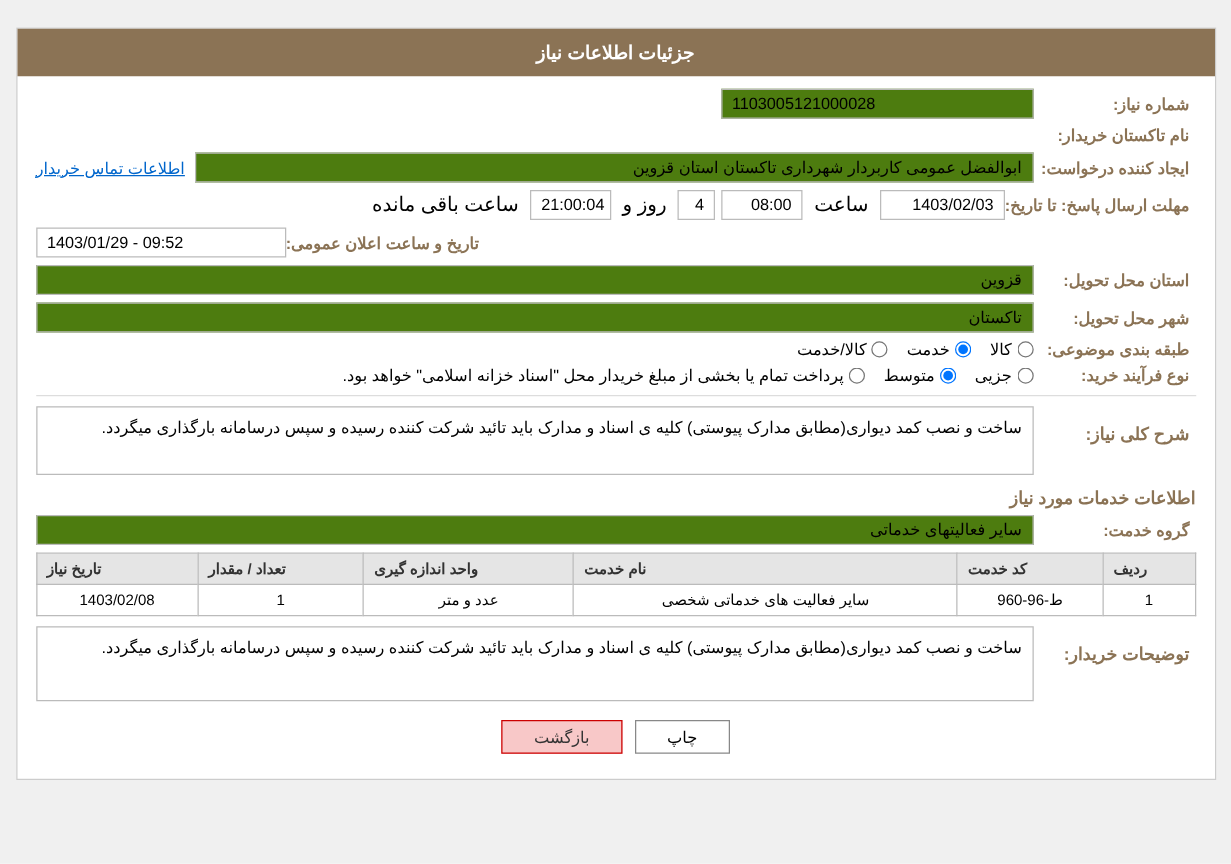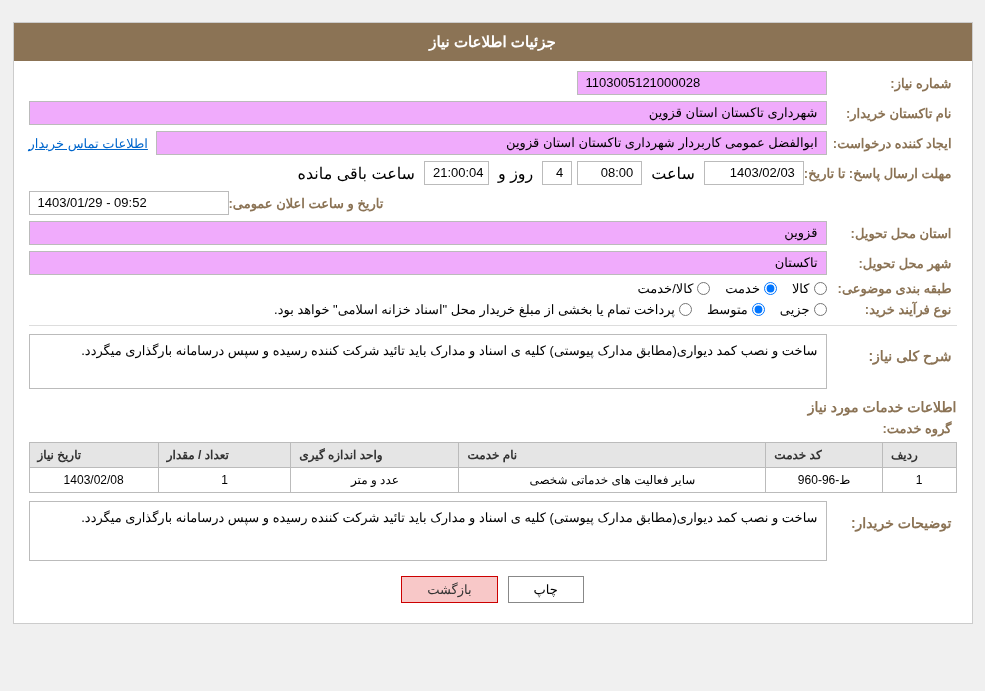--- a/index.html
+++ b/index.html
@@ -36,21 +36,21 @@
     .label {
       color: #8B7355;
       font-weight: bold;
       white-space: nowrap;
       min-width: 130px;
       text-align: right;
       padding-right: 5px;
     }
     .value-box {
       border: 1px solid #bbb;
-      background: #f0abfc;
+      background: #4d7c0f;
       padding: 3px 8px;
       min-height: 24px;
       flex: 1;
     }
     .value-box-inline {
       border: 1px solid #bbb;
       background: #fff;
       padding: 3px 8px;
       min-height: 24px;
       display: inline-block;
@@ -190,21 +190,20 @@
 
   <div class="content">
 
     <div class="row">
       <span class="label">شماره نیاز:</span>
       <div class="value-box" style="max-width:250px; direction:ltr; text-align:left;">1103005121000028</div>
     </div>
 
     <div class="row">
       <span class="label">نام تاکستان خریدار:</span>
-      <div class="value-box">شهرداری تاکستان استان قزوین</div>
     </div>
 
     <div class="row">
       <span class="label">ایجاد کننده درخواست:</span>
       <div class="value-box" style="flex:1;">ابوالفضل عمومی کاربردار شهرداری تاکستان استان قزوین</div>
       <span class="link-text" style="margin-right:8px; white-space:nowrap;">اطلاعات تماس خریدار</span>
     </div>
 
     <div class="row">
       <span class="label" style="min-width:150px;">مهلت ارسال پاسخ: تا تاریخ:</span>
@@ -275,20 +274,21 @@
     <div class="row" style="align-items:flex-start;">
       <span class="label section-title" style="padding-top:4px;">شرح کلی نیاز:</span>
       <div class="description-box">ساخت و نصب کمد دیواری(مطابق مدارک پیوستی) کلیه ی اسناد و مدارک باید تائید شرکت کننده رسیده و سپس درسامانه بارگذاری میگردد.</div>
     </div>
 
     <div class="services-section">
       <div class="services-title">اطلاعات خدمات مورد نیاز</div>
 
       <div class="group-row">
         <span class="label">گروه خدمت:</span>
+        <div class="value-box">سایر فعالیتهای خدماتی</div>
       </div>
 
       <div class="table-wrapper">
         <table>
           <thead>
             <tr>
               <th>ردیف</th>
               <th>کد خدمت</th>
               <th>نام خدمت</th>
               <th>واحد اندازه گیری</th>

